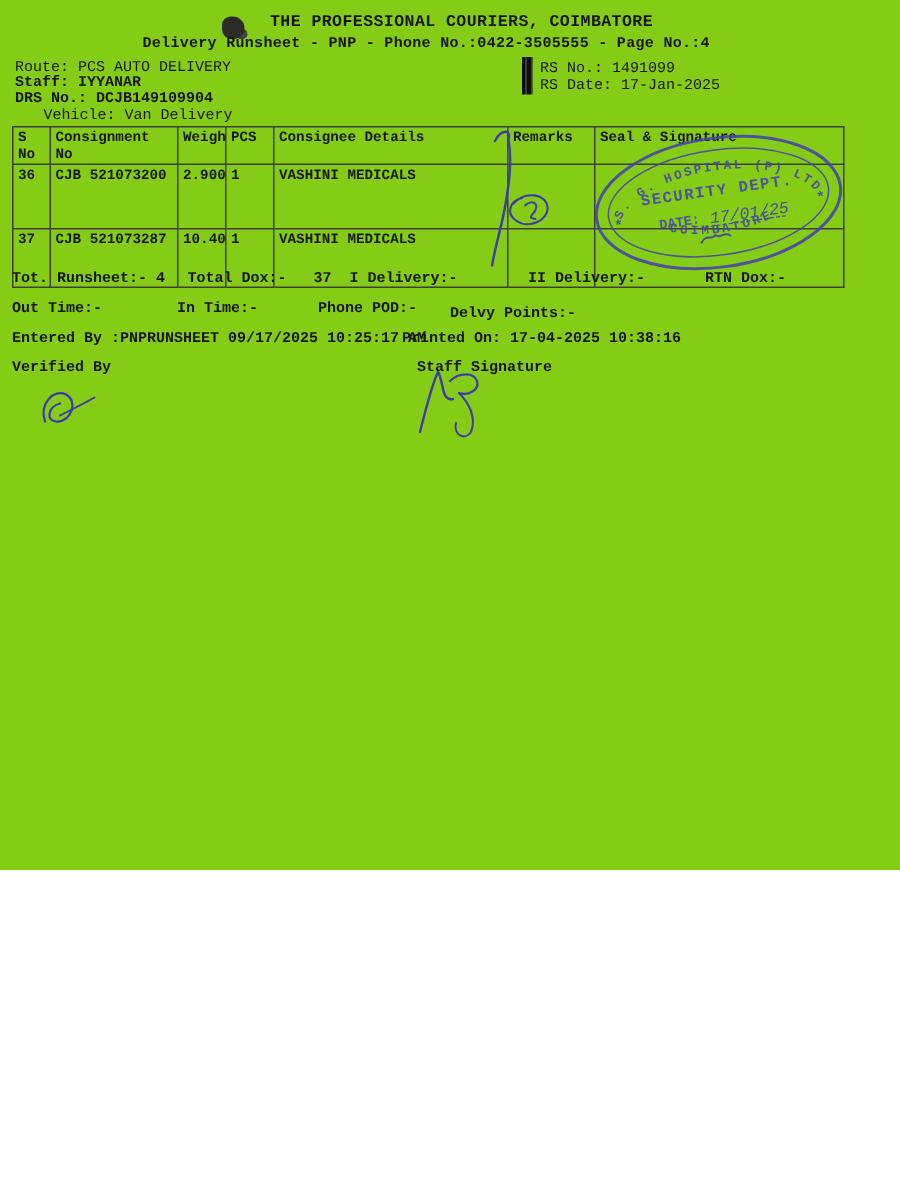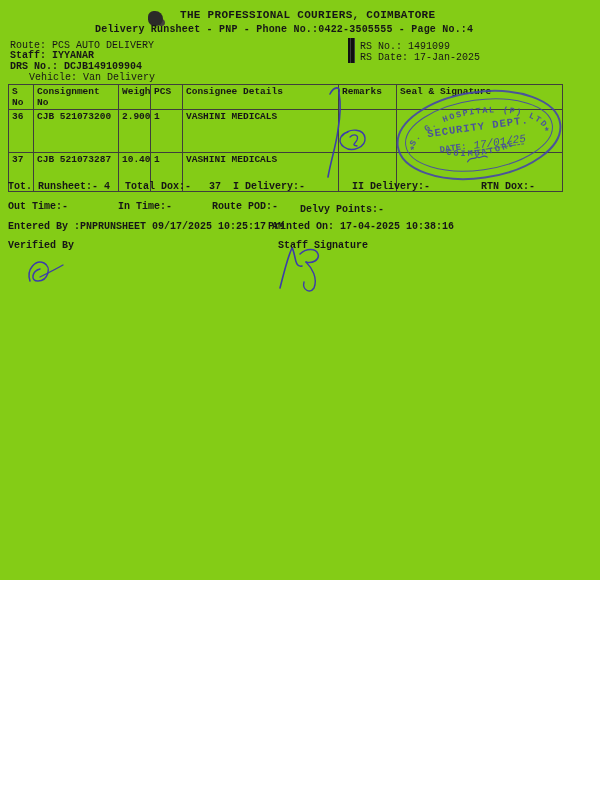--- a/index.html
+++ b/index.html
@@ -129,25 +129,25 @@
       <text font-size="8.5" font-weight="bold" fill="#4444ac" letter-spacing="2">
         <textPath href="#arcBot" startOffset="50%" text-anchor="middle">COIMBATORE</textPath>
       </text>
     </g>
   </svg>
 
   <div class="abs b t10" style="left:8px;top:181px;">Tot. Runsheet:- 4</div>
   <div class="abs b t10" style="left:125px;top:181px;">Total Dox:-   37</div>
   <div class="abs b t10" style="left:233px;top:181px;">I Delivery:-</div>
   <div class="abs b t10" style="left:352px;top:181px;">II Delivery:-</div>
-  <div class="abs b t10" style="left:460px;top:181px;padding-left:21px;">RTN Dox:-</div>
+  <div class="abs b t10" style="left:449px;top:181px;padding-left:21px;">RTN Dox:-</div>
 
   <div class="abs b t10" style="left:8px;top:201px;">Out Time:-</div>
   <div class="abs b t10" style="left:118px;top:201px;">In Time:-</div>
-  <div class="abs b t10" style="left:212px;top:201px;">Route POD:-</div>
+  <div class="abs b t10" style="left:212px;top:201px;">Phone POD:-</div>
   <div class="abs b t10" style="left:300px;top:204px;">Delvy Points:-</div>
 
   <div class="abs b t10" style="left:8px;top:221px;">Entered By :PNPRUNSHEET 09/17/2025 10:25:17 AM</div>
   <div class="abs b t10" style="left:268px;top:221px;">Printed On: 17-04-2025 10:38:16</div>
 
   <div class="abs b t10" style="left:8px;top:240px;">Verified By</div>
   <div class="abs b t10" style="left:278px;top:240px;">Staff Signature</div>
 
   <svg style="left:22px;top:255px;" width="45" height="40" viewBox="0 0 45 40">
     <path class="ink" stroke-width="1.5" d="M 8 26 C 4 14, 14 4, 22 8 C 30 12, 26 26, 16 26 C 8 26, 10 16, 18 14"></path>

